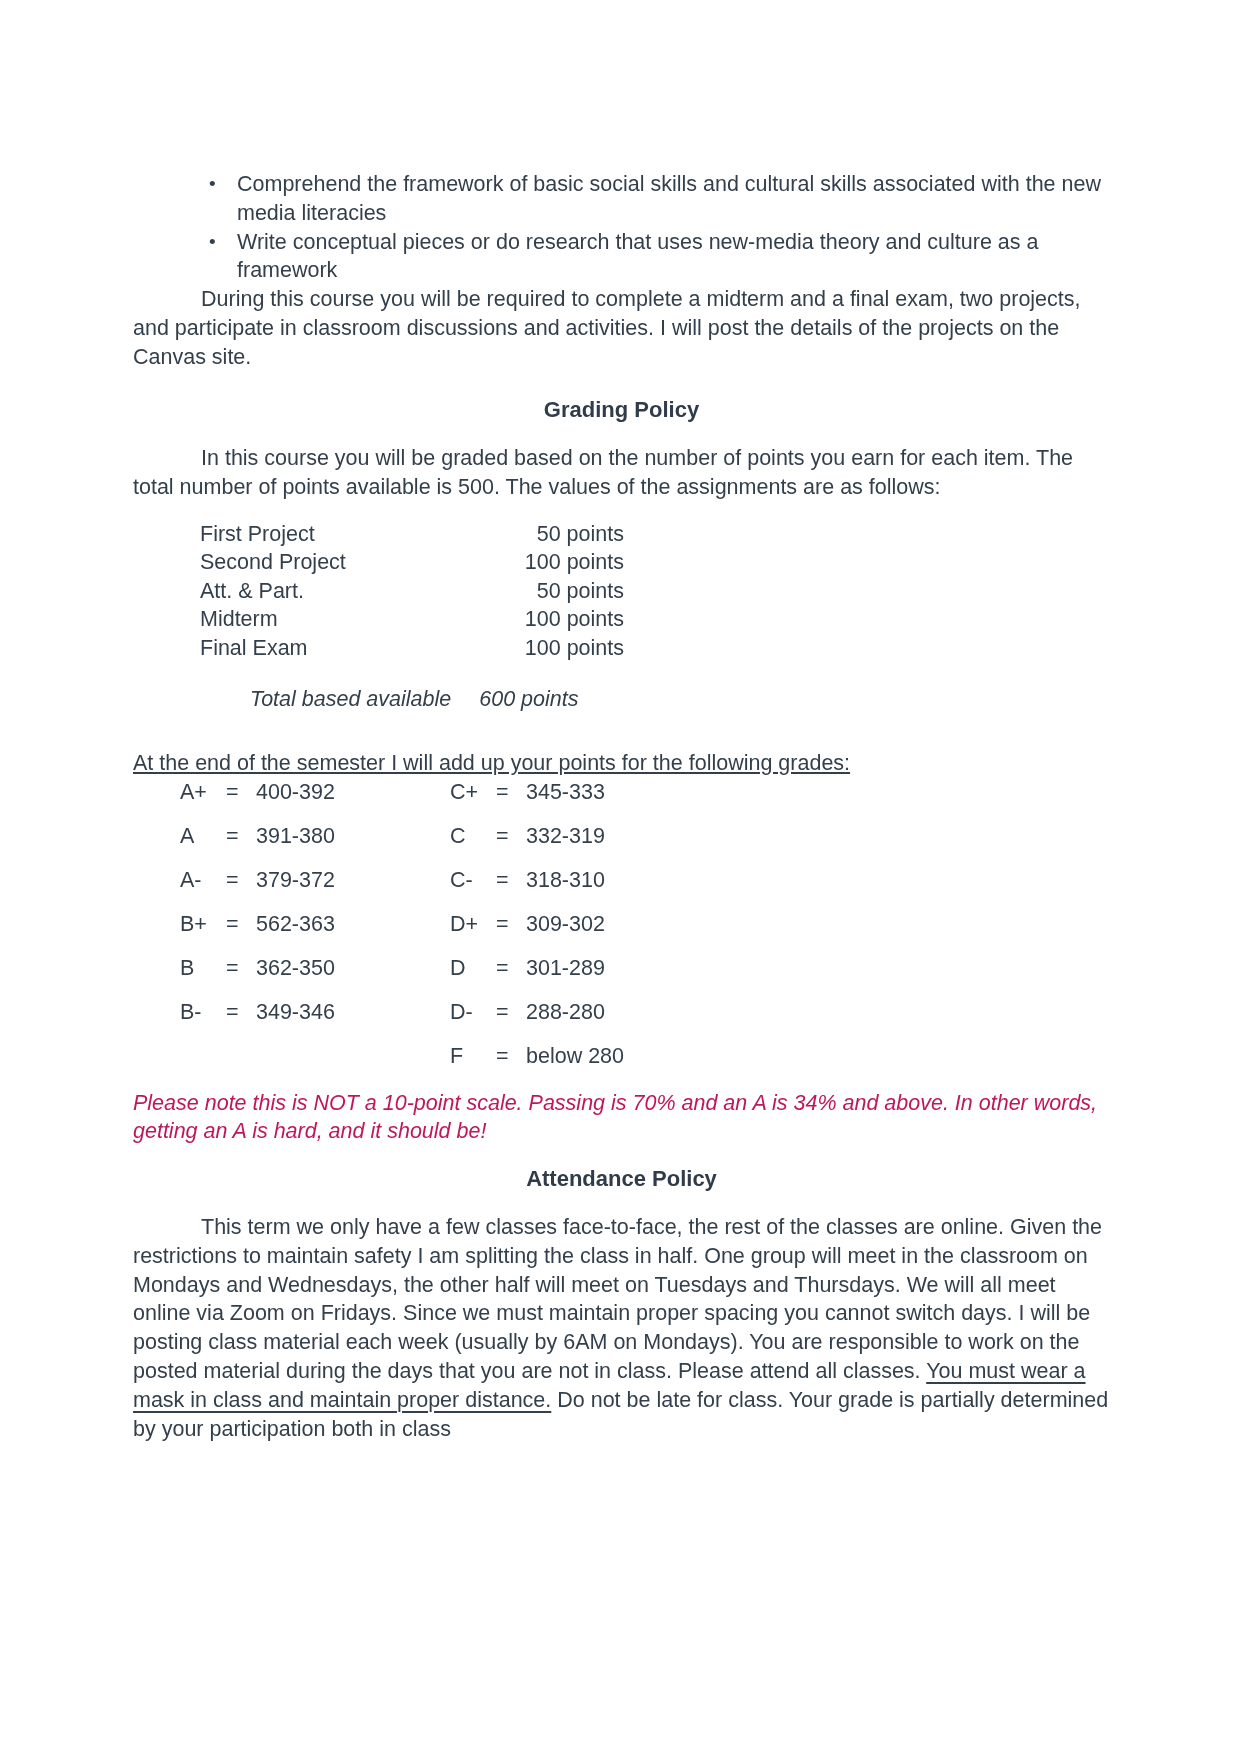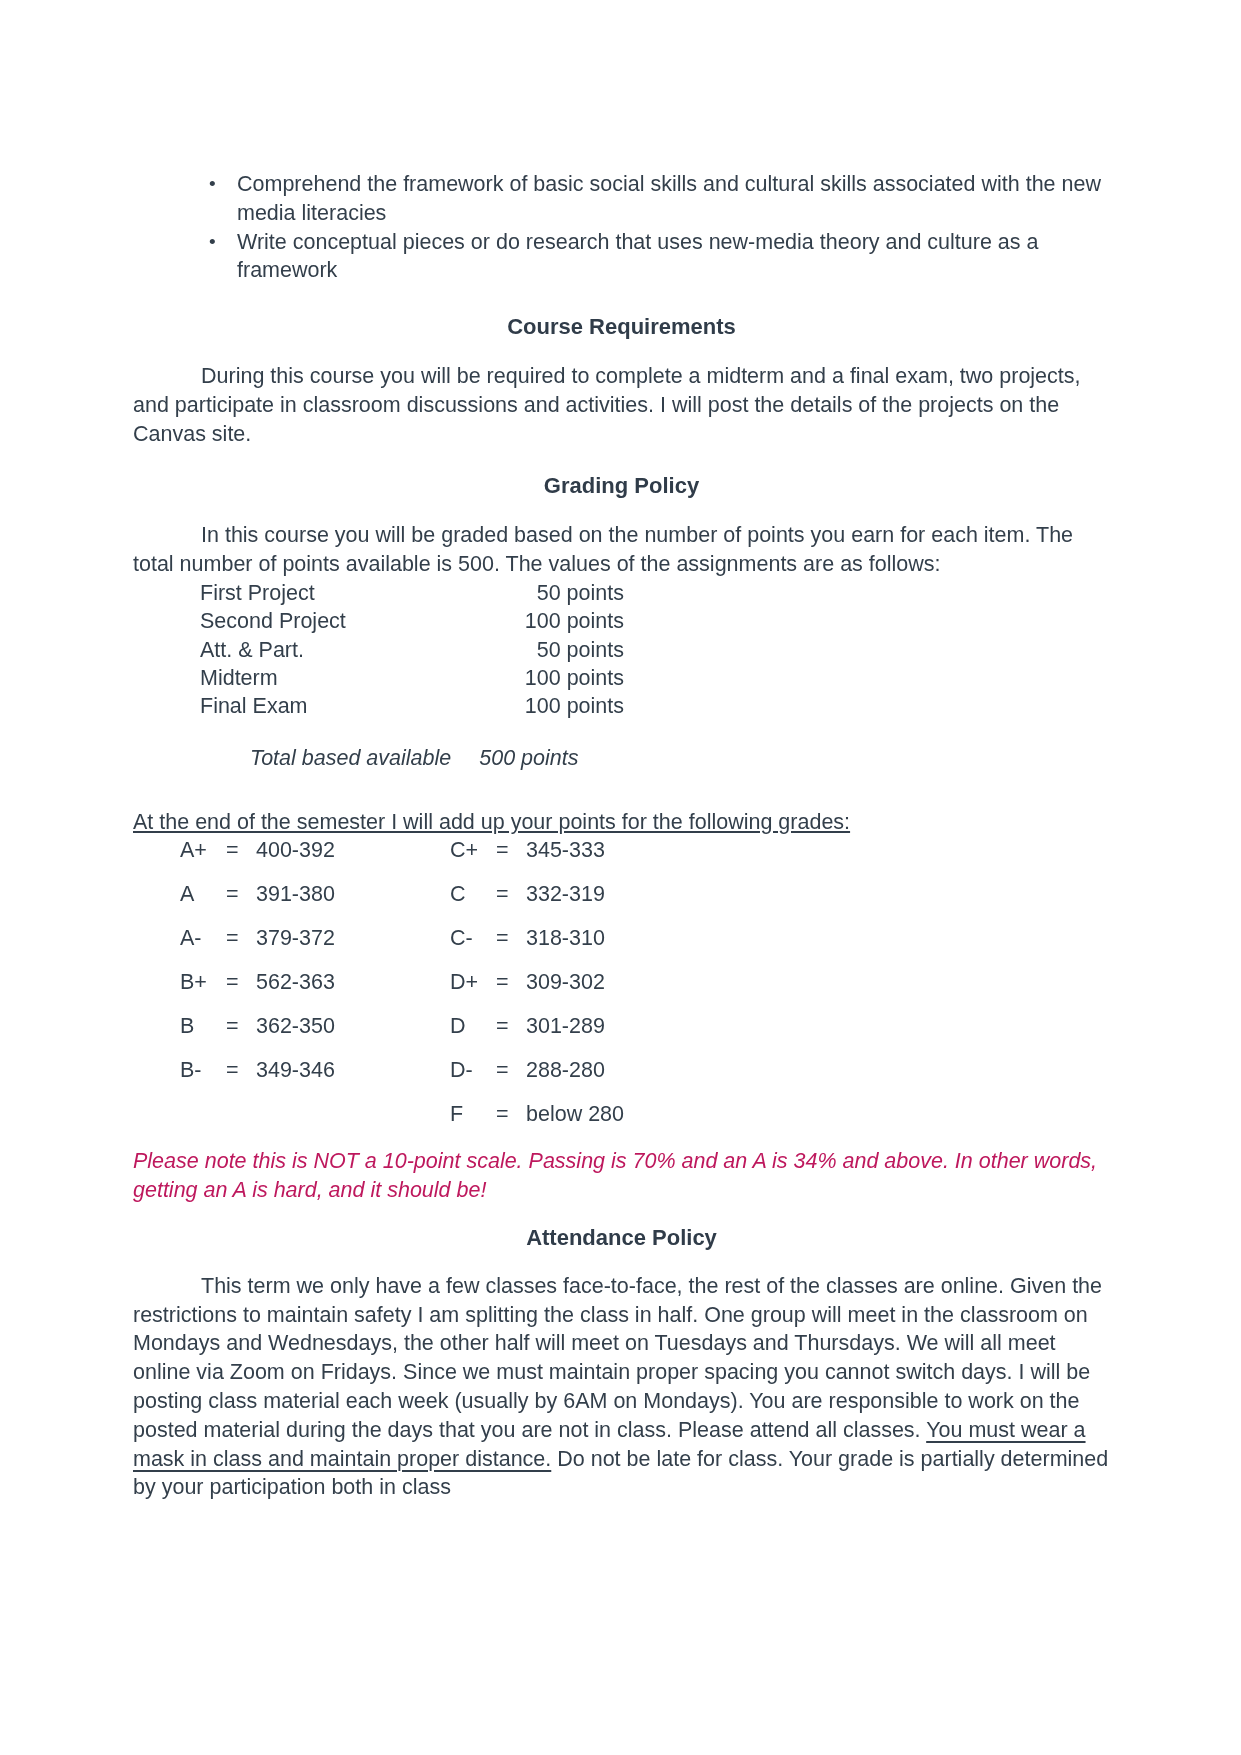--- a/index.html
+++ b/index.html
@@ -35,21 +35,21 @@
     text-align: center;
     line-height: 28.8px;
     color: #303c49;
   }
   .h-cr { margin-top: 28px; margin-bottom: 20px; }
   .h-gp { margin-top: 24px; margin-bottom: 20px; }
   .h-ap { margin-top: 19px; margin-bottom: 19px; }
   
   p.body-para { text-indent: 68px; }
   
-  .points-table { }
+  .points-table { margin-top: 18px; }
   .pt-row { padding-left: 67px; line-height: 28.4px; }
   .pt-label { display: inline-block; width: 242px; }
   .pt-value { display: inline-block; width: 182px; text-align: right; }
   
   .total-line { margin-top: 23px; padding-left: 117px; font-style: italic; }
   .total-value { margin-left: 28px; }
   
   .grades-intro { margin-top: 35px; text-decoration: underline; }
   .grade-grid { }
   .grade-row { display: flex; line-height: 29px; }
@@ -76,21 +76,20 @@
 </head>
 <body>
 
 <div class="page">
 
   <ul class="objectives">
     <li>Comprehend the framework of basic social skills and cultural skills associated with the new media literacies</li>
     <li>Write conceptual pieces or do research that uses new-media theory and culture as a framework</li>
   </ul>
 
-  <h2 class="sec-heading h-cr">Course Requirements</h2>
 
   <p class="body-para">During this course you will be required to complete a midterm and a final exam, two projects, and participate in classroom discussions and activities. I will post the details of the projects on the Canvas site.</p>
 
   <h2 class="sec-heading h-gp">Grading Policy</h2>
 
   <p class="body-para">In this course you will be graded based on the number of points you earn for each item. The total number of points available is 500. The values of the assignments are as follows:</p>
 
   <div class="points-table">
     <div class="pt-row">
       <span class="pt-label">First Project</span><span class="pt-value">50 points</span>
@@ -103,21 +102,21 @@
     </div>
     <div class="pt-row">
       <span class="pt-label">Midterm</span><span class="pt-value">100 points</span>
     </div>
     <div class="pt-row">
       <span class="pt-label">Final Exam</span><span class="pt-value">100 points</span>
     </div>
   </div>
 
   <div class="total-line">
-    <span>Total based available</span><span class="total-value">500 points</span>
+    <span>Total based available</span><span class="total-value">600 points</span>
   </div>
 
   <p class="grades-intro">At the end of the semester I will add up your points for the following grades:</p>
 
   <div class="grade-grid">
 
     <div class="grade-row">
       <div class="g-cell g-left">
         <span class="g-grade">A+</span>
           <span class="g-eq">=</span>

